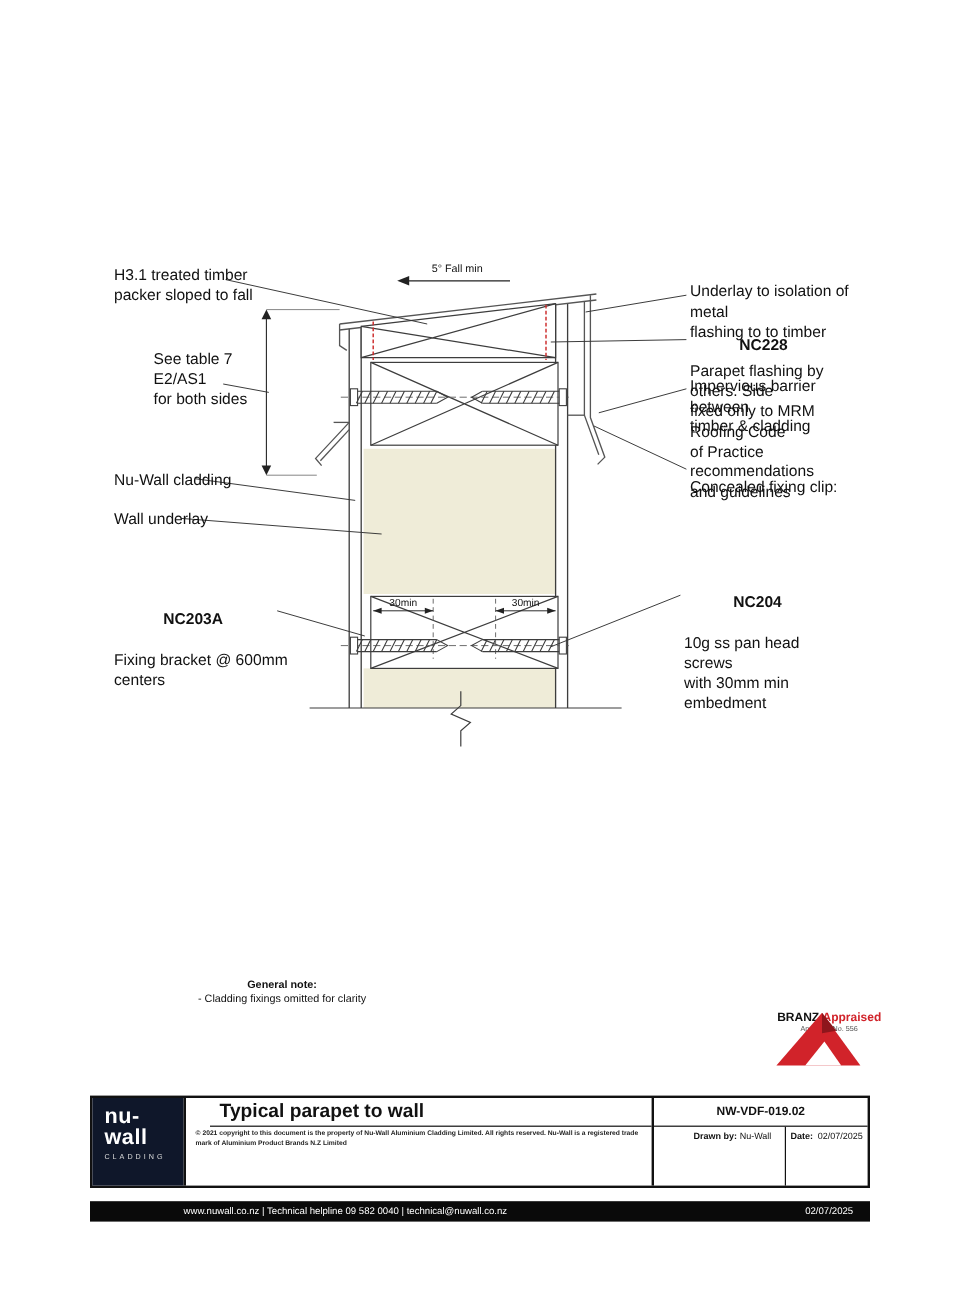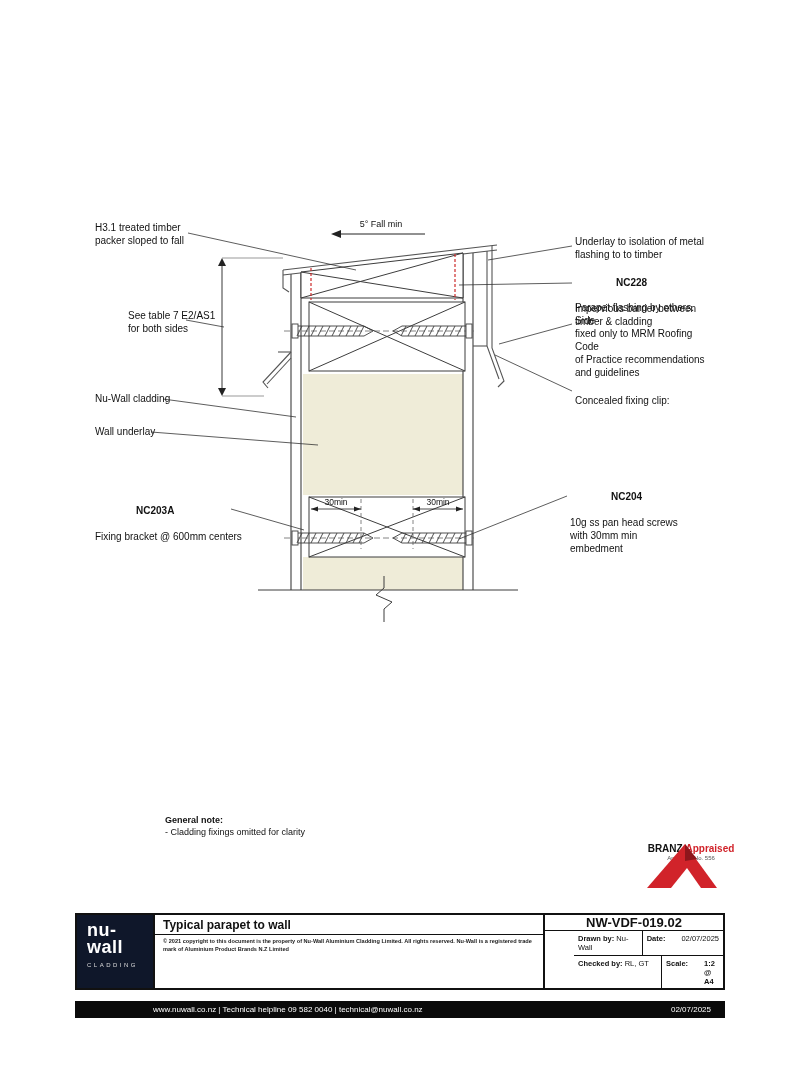--- a/index.html
+++ b/index.html
@@ -1,44 +1,44 @@
 <!DOCTYPE html>
 <html><head>
 <meta charset="utf-8">
 <style>
   html,body{margin:0;padding:0;background:#ffffff;}
   body{font-family:"Liberation Sans", sans-serif; color:#111;}
   #sheet{position:relative;width:800px;height:1080px;background:#fff;overflow:hidden;}
   svg{position:absolute;left:0;top:0;}
-  .ann{position:absolute;font-size:10px;line-height:1.3;color:#111;white-space:pre-line;}
+  .ann{position:absolute;font-size:13px;line-height:1.3;color:#111;white-space:pre-line;}
   .ann .code{font-weight:bold;margin-left:41px;}
   .bold{font-weight:normal;}
   .note{position:absolute;left:165px;top:814px;font-size:9px;line-height:1.35;}
-  .note .t{font-weight:bold;}
+  .note .t{font-weight:bold;text-align:center;}
   
   .branz{position:absolute;left:643px;top:842px;width:96px;text-align:center;}
   .branz .nameline{font-size:10px;margin-top:1px;}
   .branz .b{font-weight:bold;color:#111;}
   .branz .a{font-weight:bold;}
   .branz .no{font-size:6px;color:#555;margin-top:1px;}
   
   .tblock{position:absolute;left:75px;top:913px;width:650px;height:77px;border:2px solid #111;display:flex;box-sizing:border-box;background:#fff;}
   .logo-cell{width:76px;background:#0f172a;color:#fff;box-sizing:border-box;padding:7px 0 0 10px;}
   .logo-cell .l1,.logo-cell .l2{font-size:18px;font-weight:bold;line-height:0.95;letter-spacing:0.5px;}
   .logo-cell .sub{font-size:6px;letter-spacing:2.5px;color:#ddd;margin-top:6px;}
   .mid-cell{flex:1;border-left:2px solid #111;border-right:2px solid #111;display:flex;flex-direction:column;box-sizing:border-box;}
   .mid-cell .t1{font-weight:bold;font-size:12px;padding:4px 8px 2px 8px;border-bottom:1px solid #111;}
-  .mid-cell .t2{font-weight:bold;font-size:12px;padding:3px 8px 2px 8px;border-bottom:1px solid #111;}
+  .mid-cell .t2{font-weight:bold;font-size:16px;padding:3px 8px 2px 8px;border-bottom:1px solid #111;margin-left:20px;}
   .mid-cell .copy{font-size:5.6px;line-height:1.5;padding:2px 8px;color:#222;font-weight:bold;}
   .info-cell{width:178px;display:flex;flex-direction:column;box-sizing:border-box;}
-  .dwgno{height:23px;display:flex;align-items:center;justify-content:center;font-weight:bold;font-size:13px;border-bottom:1px solid #111;}
+  .dwgno{height:23px;display:flex;align-items:center;justify-content:center;font-weight:bold;font-size:10px;border-bottom:1px solid #111;}
   .irow{flex:1;display:flex;border-bottom:1px solid #111;font-size:7.5px;margin-left:29px;}
   .irow:last-child{border-bottom:none;}
   .irow .c1{width:88px;border-right:1px solid #111;padding:3px 4px;box-sizing:border-box;}
-  .irow .c2{flex:1;padding:3px 4px;display:flex;gap:16px;box-sizing:border-box;}
+  .irow .c2{flex:1;padding:3px 4px;display:flex;gap:4px;box-sizing:border-box;}
   .lbl{font-weight:bold;}
   
   .footerbar{position:absolute;left:75px;top:1001px;width:650px;height:17px;background:#0a0a0a;color:#fff;font-size:8px;display:flex;align-items:center;box-sizing:border-box;}
   .footerbar .fl{margin-left:78px;}
   .footerbar .fr{margin-left:auto;margin-right:14px;}
 </style>
 </head>
 <body>
 
 <div id="sheet">
@@ -159,21 +159,21 @@
       <path d="M572,246 L488,260"></path>
       <path d="M572,283 L459,285"></path>
       <path d="M572,324 L499,344"></path>
       <path d="M572,391 L495,355"></path>
       <path d="M567,496 L459,539"></path>
     </g>
   </svg>
 
   <div class="ann" style="left:95px;top:221px;width:125px">H3.1 treated timber
 packer sloped to fall</div>
-  <div class="ann" style="left:128px;top:309px;width:110px">See table 7 E2/AS1
+  <div class="ann" style="left:128px;top:291px;width:110px">See table 7 E2/AS1
 for both sides</div>
   <div class="ann" style="left:95px;top:392px;width:110px">Nu-Wall cladding</div>
   <div class="ann" style="left:95px;top:425px;width:110px">Wall underlay</div>
   <div class="ann" style="left:95px;top:491px;width:150px">
     <div class="code">NC203A</div>
     <div>Fixing bracket @ 600mm centers</div>
   </div>
 
   <div class="ann" style="left:575px;top:235px;width:135px">Underlay to isolation of metal
 flashing to to timber</div>
@@ -229,30 +229,20 @@
       <div class="irow">
         <div class="c1">
           <span class="lbl">Drawn by:</span>
           <span>Nu-Wall</span>
         </div>
         <div class="c2">
           <span class="lbl">Date:</span>
           <span>02/07/2025</span>
         </div>
       </div>
-      <div class="irow">
-        <div class="c1">
-          <span class="lbl">Checked by:</span>
-          <span>RL, GT</span>
-        </div>
-        <div class="c2">
-          <span class="lbl">Scale:</span>
-          <span class="lbl">1:2 @ A4</span>
-        </div>
-      </div>
     </div>
   </div>
 
   <div class="footerbar">
     <span class="fl">www.nuwall.co.nz   |   Technical helpline 09 582 0040   |   technical@nuwall.co.nz</span>
     <span class="fr">02/07/2025</span>
   </div>
 
 </div>
 

